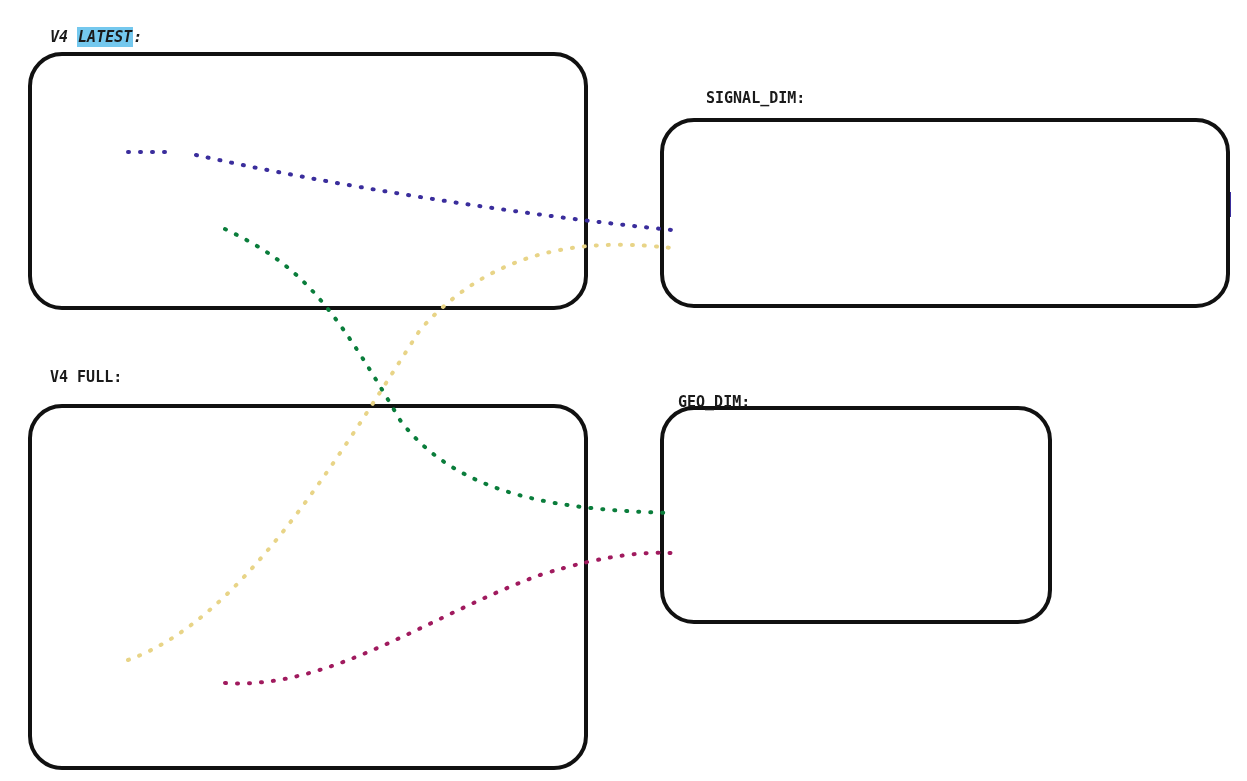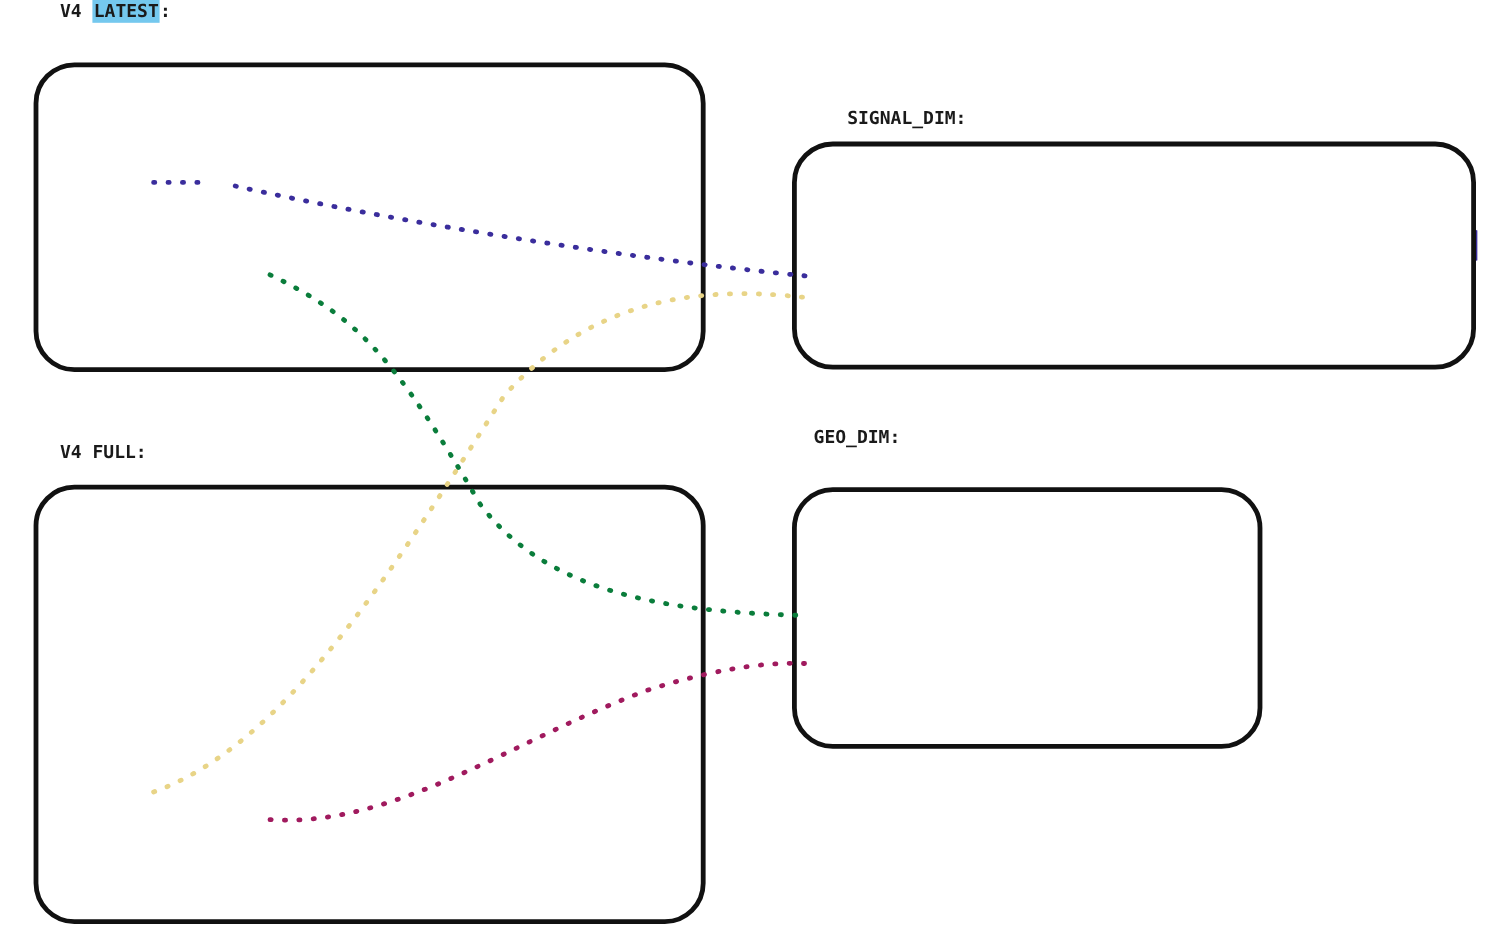--- a/index.html
+++ b/index.html
@@ -100,24 +100,24 @@
   
   #box-full   { left: 28px;  top: 404px; width: 560px; height: 366px; }
   #tbl-full   { position:absolute; left: 50px; top: 414px; }
   
   #box-signal { left: 660px; top: 118px; width: 570px; height: 190px; }
   #tbl-signal { position:absolute; left: 680px; top: 130px; }
   
   #box-geo    { left: 660px; top: 406px; width: 392px; height: 218px; }
   #tbl-geo    { position:absolute; left: 680px; top: 418px; }
 
-  #cap-latest { left: 50px;  top: 0; }
+  #cap-latest { left: 50px;  top: 28px; font-style: italic; }
   #cap-full   { left: 50px;  top: 368px; text-align: center; }
   #cap-signal { left: 706px; top: 89px; }
-  #cap-geo    { left: 678px; top: 355px; }
+  #cap-geo    { left: 678px; top: 393px; }
 </style>
 </head>
 <body>
 
 <div id="stage">
 
   <div class="caption" id="cap-latest"><span>V4 </span><span class="hl-latest">LATEST</span><span>:</span></div>
 
   <div class="caption" id="cap-full">V4 FULL:</div>
   <div class="caption" id="cap-signal">SIGNAL_DIM:</div>

